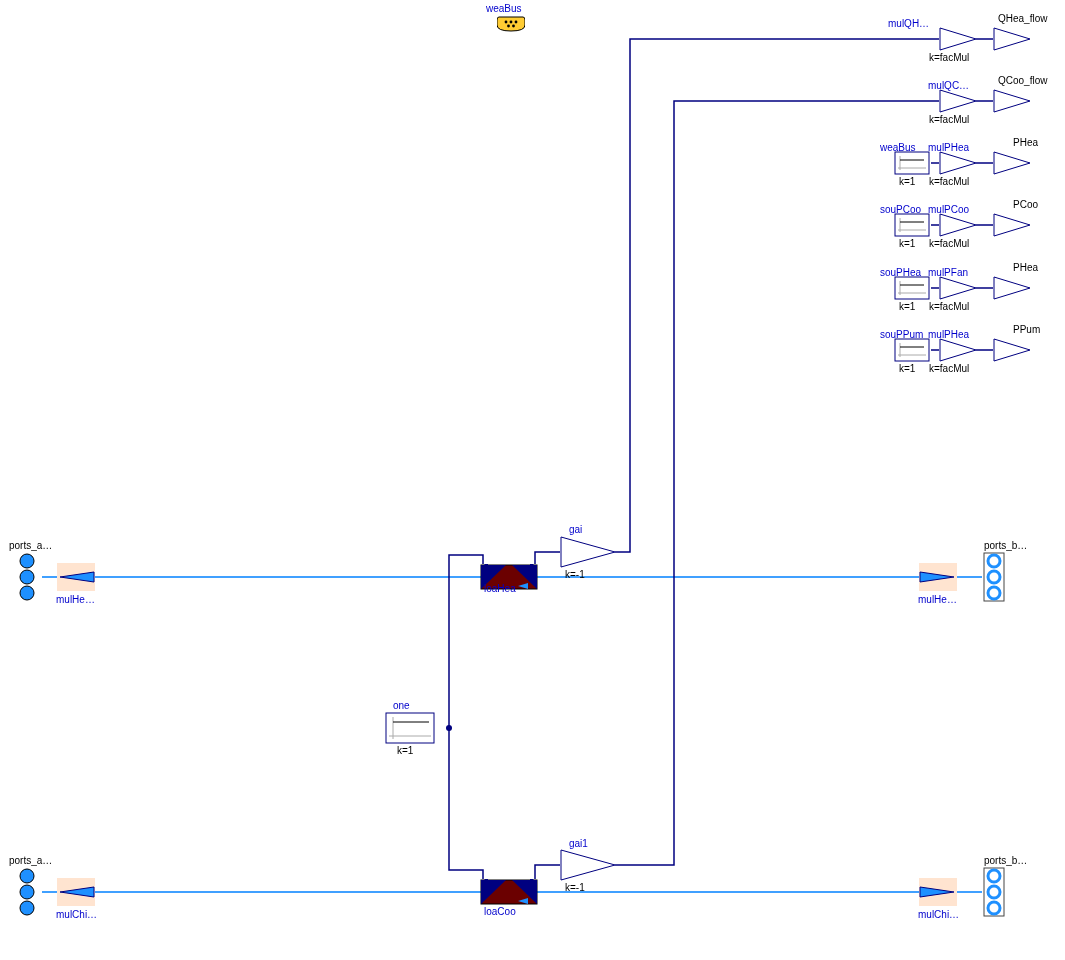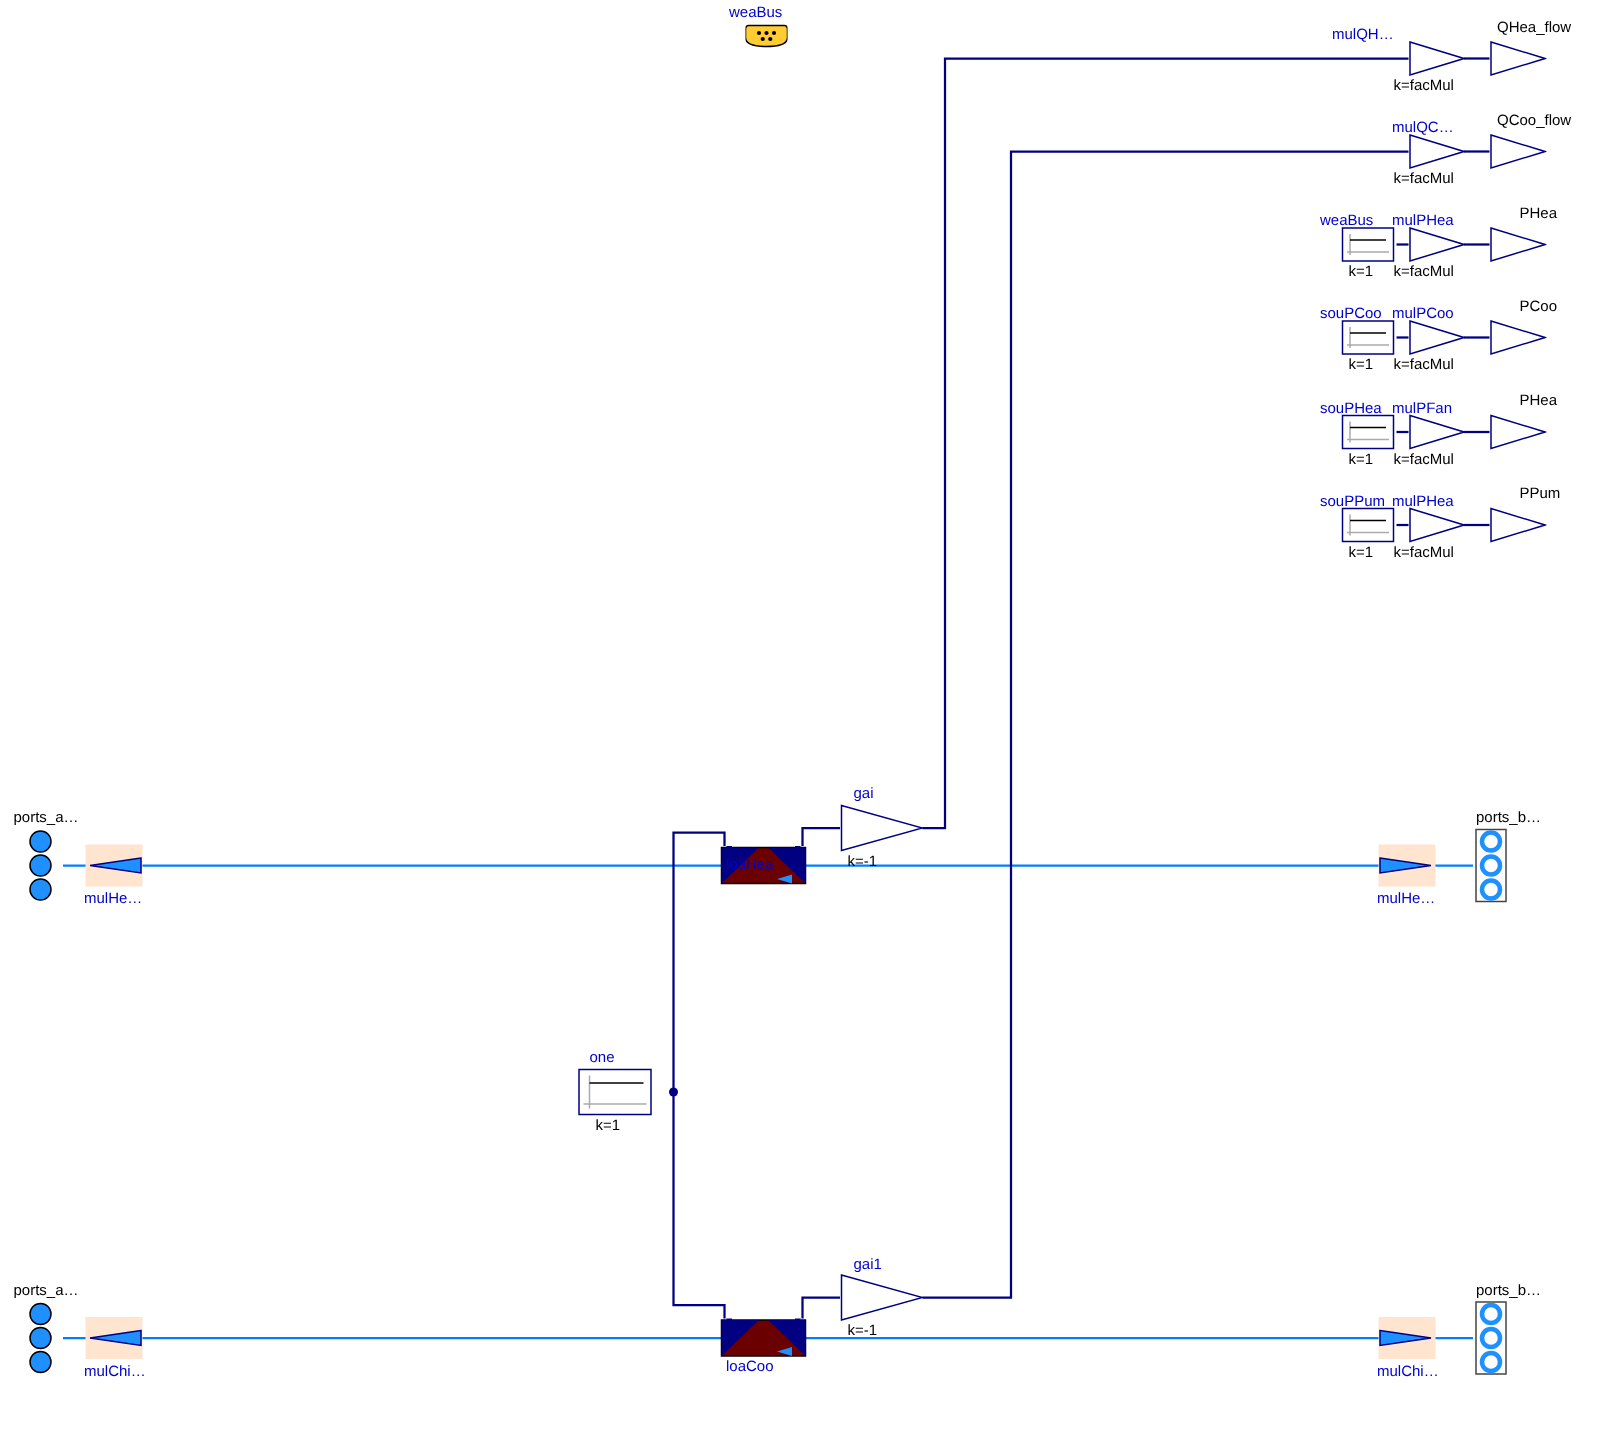--- a/index.html
+++ b/index.html
@@ -161,21 +161,21 @@
 <div class="lbl" style="left:56px;top:594px">mulHe…</div>
 
 <svg class="blk" style="left:480px;top:564px" width="58" height="26">
   <rect x="1" y="1" width="56" height="24" fill="#6b0000" stroke="#000"></rect>
   <polygon points="1,1 26,1 1,25" fill="#000080"></polygon>
   <polygon points="57,1 32,1 57,25" fill="#000080"></polygon>
   <polygon points="4,0 8,-4 8,4" fill="#000080"></polygon>
   <polygon points="54,0 50,-4 50,4" fill="#000080"></polygon>
   <polygon points="38,22 48,19 48,25" fill="#1e90ff"></polygon>
 </svg>
-<div class="lbl" style="left:484px;top:571px">loaHea</div>
+<div class="lbl" style="left:484px;top:583px">loaHea</div>
 
 <div class="lbl" style="left:569px;top:524px">gai</div>
 <svg class="blk" style="left:560px;top:536px" width="56" height="32">
       <polygon points="1,1 55,16 1,31" fill="#fff" stroke="#000080"></polygon>
     </svg>
 <div class="klbl" style="left:565px;top:569px">k=-1</div>
 
 <svg class="blk" style="left:918px;top:562px" width="40" height="30">
   <rect x="1" y="1" width="38" height="28" fill="#ffe4d0" stroke="none"></rect>
   <polygon points="2,10 36,15 2,20" fill="#1e90ff" stroke="#000080"></polygon>

